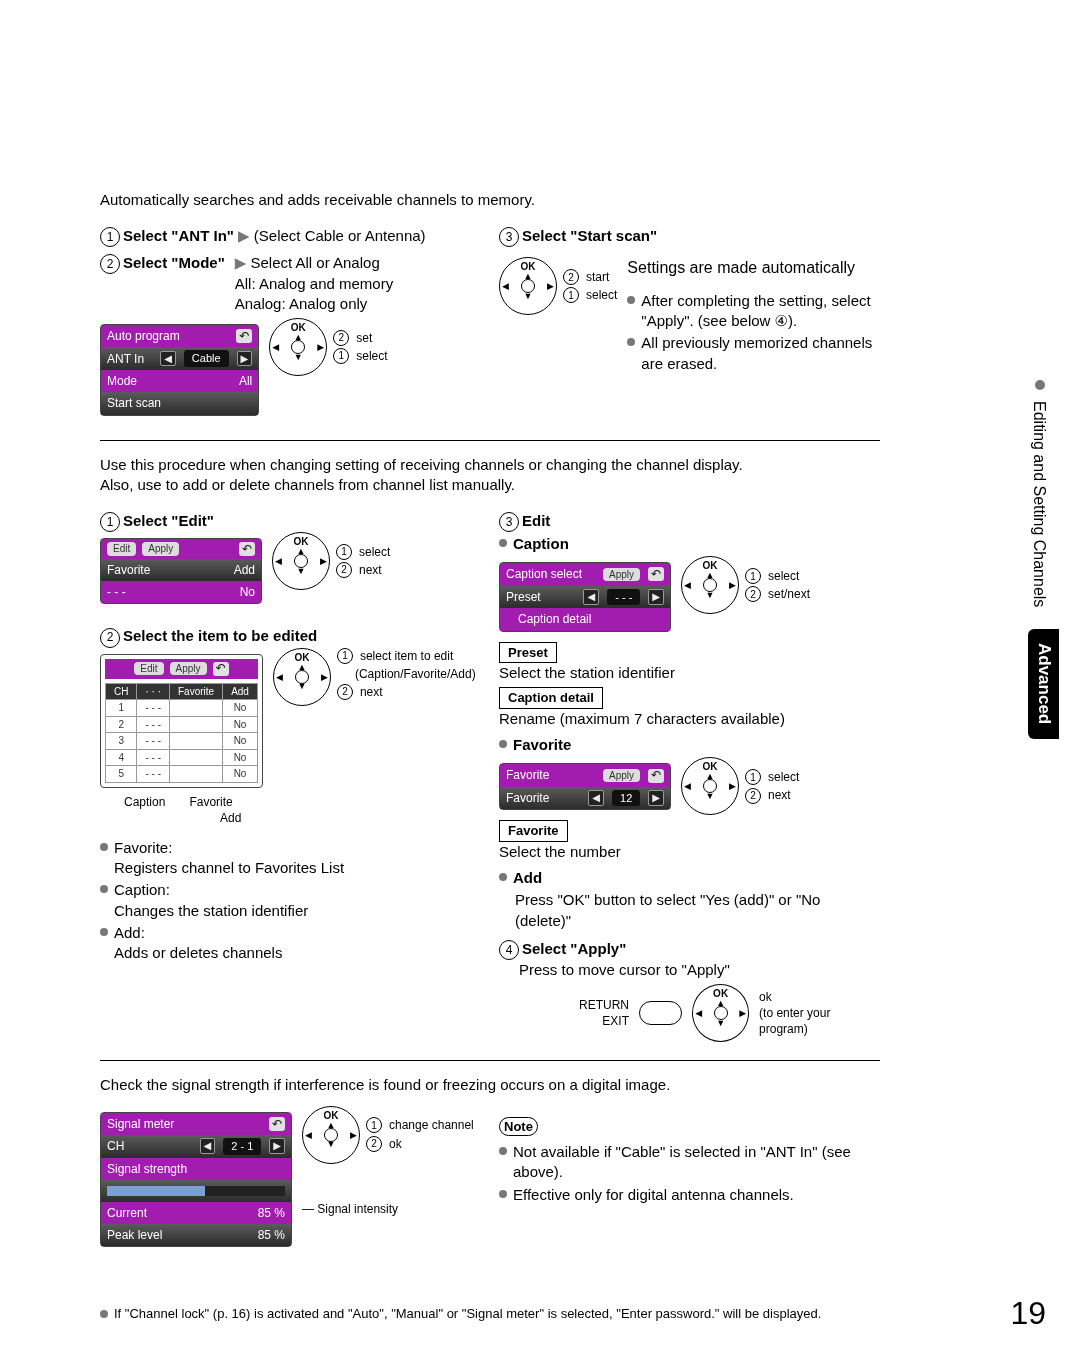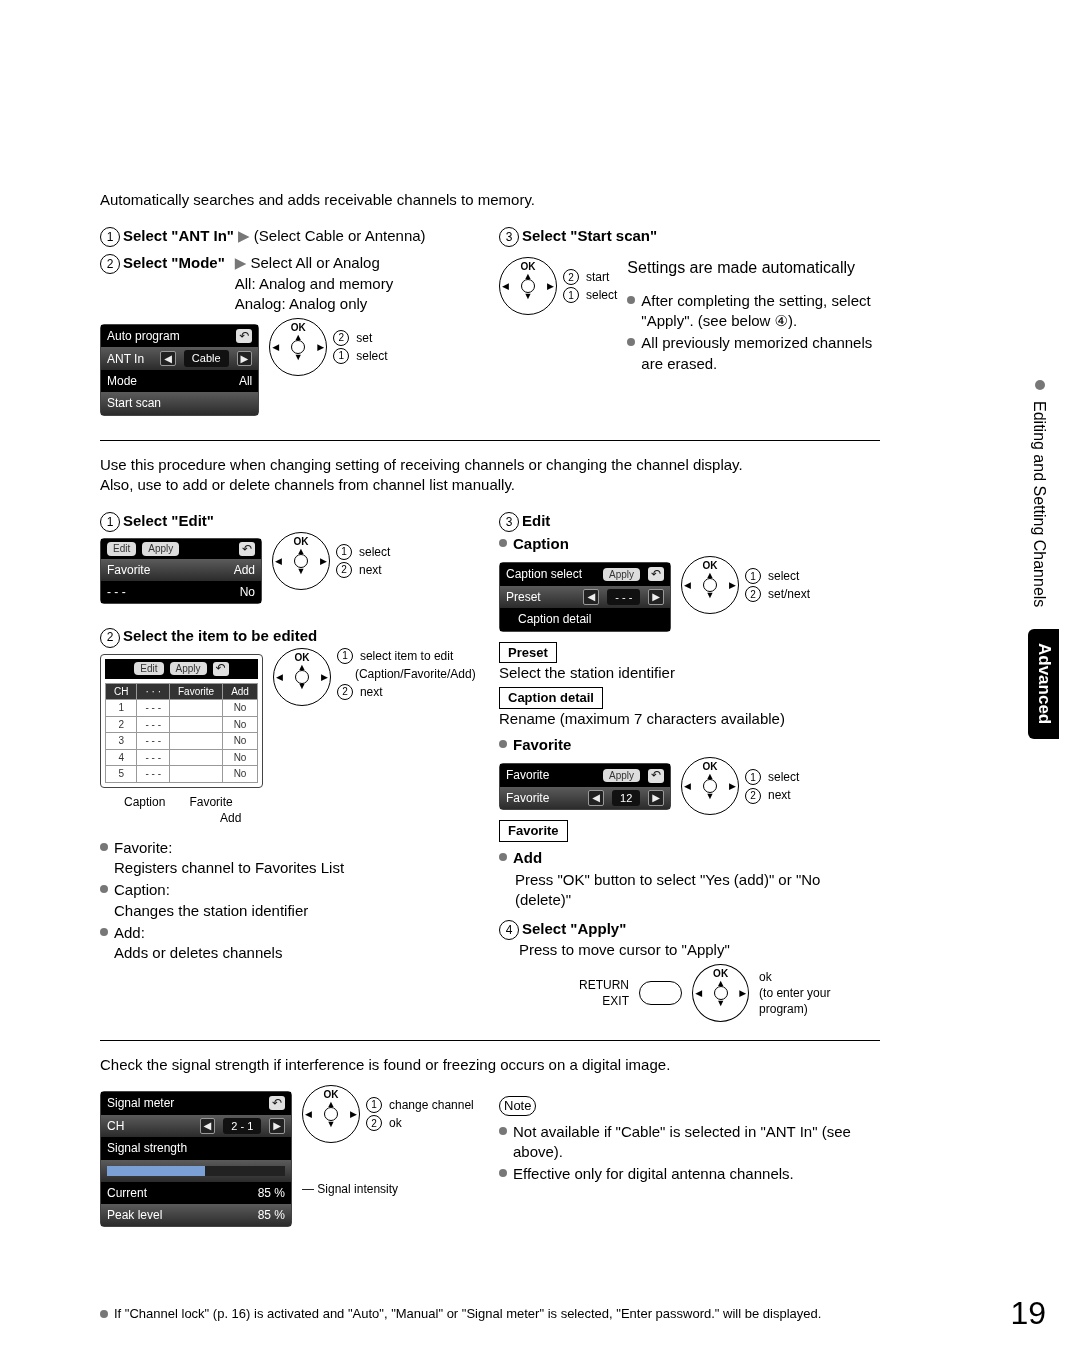--- a/index.html
+++ b/index.html
@@ -7,39 +7,39 @@
   .content{position:absolute;left:100px;top:190px;width:780px}
   .rule{border-top:1px solid #000;margin:18px 0 14px}
   .section{font-size:15px}
   .bold{font-weight:700}
   .step{margin-top:6px}
   .circ{display:inline-flex;width:18px;height:18px;border:1px solid #000;border-radius:50%;align-items:center;justify-content:center;font-size:12px;margin-right:3px}
   .wide{display:flex;gap:18px}
   .col{flex:1 1 0}
   .osd{display:inline-block;border:1px solid #444;border-radius:4px;color:#fff;font-size:12px;margin:6px 0}
   .osd .row{display:flex;align-items:center;padding:3px 6px;gap:8px}
-  .osd .hdr{background:#000000}
+  .osd .hdr{background:#a21caf}
   .osd .grad{background:linear-gradient(#5b5b5b,#2b2b2b)}
   .osd .pill{background:#111;color:#fff;border-radius:3px;padding:1px 8px;font-size:11px}
   .arrow{border:1px solid #999;border-radius:2px;padding:0 3px;font-size:10px;color:#eee;background:#222}
   .ret{display:inline-flex;width:16px;height:14px;border-radius:3px;background:#e0e0e0;color:#111;align-items:center;justify-content:center;font-size:12px}
   .dpad{display:inline-block;width:56px;height:56px;border:1px solid #000;border-radius:50%;position:relative;font-size:9px}
   .dpad .ok{position:absolute;top:2px;left:50%;transform:translateX(-50%);font-weight:700;font-size:10px}
   .dpad .c{position:absolute;top:50%;left:50%;width:12px;height:12px;border:1px solid #000;border-radius:50%;transform:translate(-50%,-50%)}
   .dpad .t{position:absolute;top:12px;left:50%;transform:translateX(-50%)}
   .dpad .b{position:absolute;bottom:12px;left:50%;transform:translateX(-50%)}
   .dpad .l{position:absolute;left:2px;top:50%;transform:translateY(-50%)}
   .dpad .r{position:absolute;right:2px;top:50%;transform:translateY(-50%)}
   .dpad-wrap{display:inline-flex;align-items:center;gap:6px}
   .anno{display:flex;flex-direction:column;font-size:12px;gap:2px}
   .anno .ln{display:flex;align-items:center;gap:4px}
   .dot{display:inline-block;width:8px;height:8px;border-radius:50%;background:#777;margin-right:6px;flex:0 0 auto;margin-top:5px}
   .bul{display:flex;align-items:flex-start;margin:2px 0}
   .tag{display:inline-block;border:1px solid #000;padding:1px 8px;font-weight:700;font-size:13px;background:#fff}
-  .note-tag{display:inline-block;border:1px solid #000;border-radius:10px;padding:0 4px;font-weight:400;font-size:13px}
+  .note-tag{display:inline-block;border:1px solid #000;border-radius:10px;padding:0 4px;font-weight:700;font-size:13px}
   .tbl{border-collapse:collapse;font-size:10px;color:#333;margin-top:4px}
   .tbl td,.tbl th{border:1px solid #999;padding:1px 8px;text-align:center}
   .tbl th{background:#333;color:#fff;font-weight:400}
   .tri{color:#777}
   .sidebar{position:absolute;right:28px;top:380px;width:24px;text-align:center}
   .vtext{writing-mode:vertical-rl;font-size:16px}
   .adv{display:inline-block;background:#000;color:#fff;writing-mode:vertical-rl;padding:14px 4px;font-weight:700;font-size:17px;border-radius:6px 0 0 6px;margin-top:22px}
   .pagenum{position:absolute;right:34px;bottom:28px;font-size:32px}
   .footnote{position:absolute;left:100px;bottom:38px;width:780px;font-size:13px}
   .cursorbtn{display:inline-block;border:1px solid #000;border-radius:14px;width:42px;height:22px}
@@ -392,20 +392,21 @@
                     <span>select</span>
                   </div>
                 <div class="ln">
                     <span class="circ" style="width:14px;height:14px;font-size:10px">2</span>
                     <span>next</span>
                   </div>
               </div>
             </div>
           </div>
           <div style="margin-top:4px"><span class="tag">Favorite</span></div>
+          <div>Select the number</div>
 
           <div class="bul" style="margin-top:6px">
               <span class="dot"></span>
               <span class="bold">Add</span>
             </div>
           <div style="padding-left:16px">Press "OK" button to select "Yes (add)" or "No (delete)"</div>
 
           <div class="step" style="margin-top:8px"><span class="circ">4</span><span class="bold">Select "Apply"</span></div>
           <div style="padding-left:20px">Press to move cursor to  "Apply"</div>
           <div class="flex" style="padding-left:80px;align-items:center;margin-top:4px">

